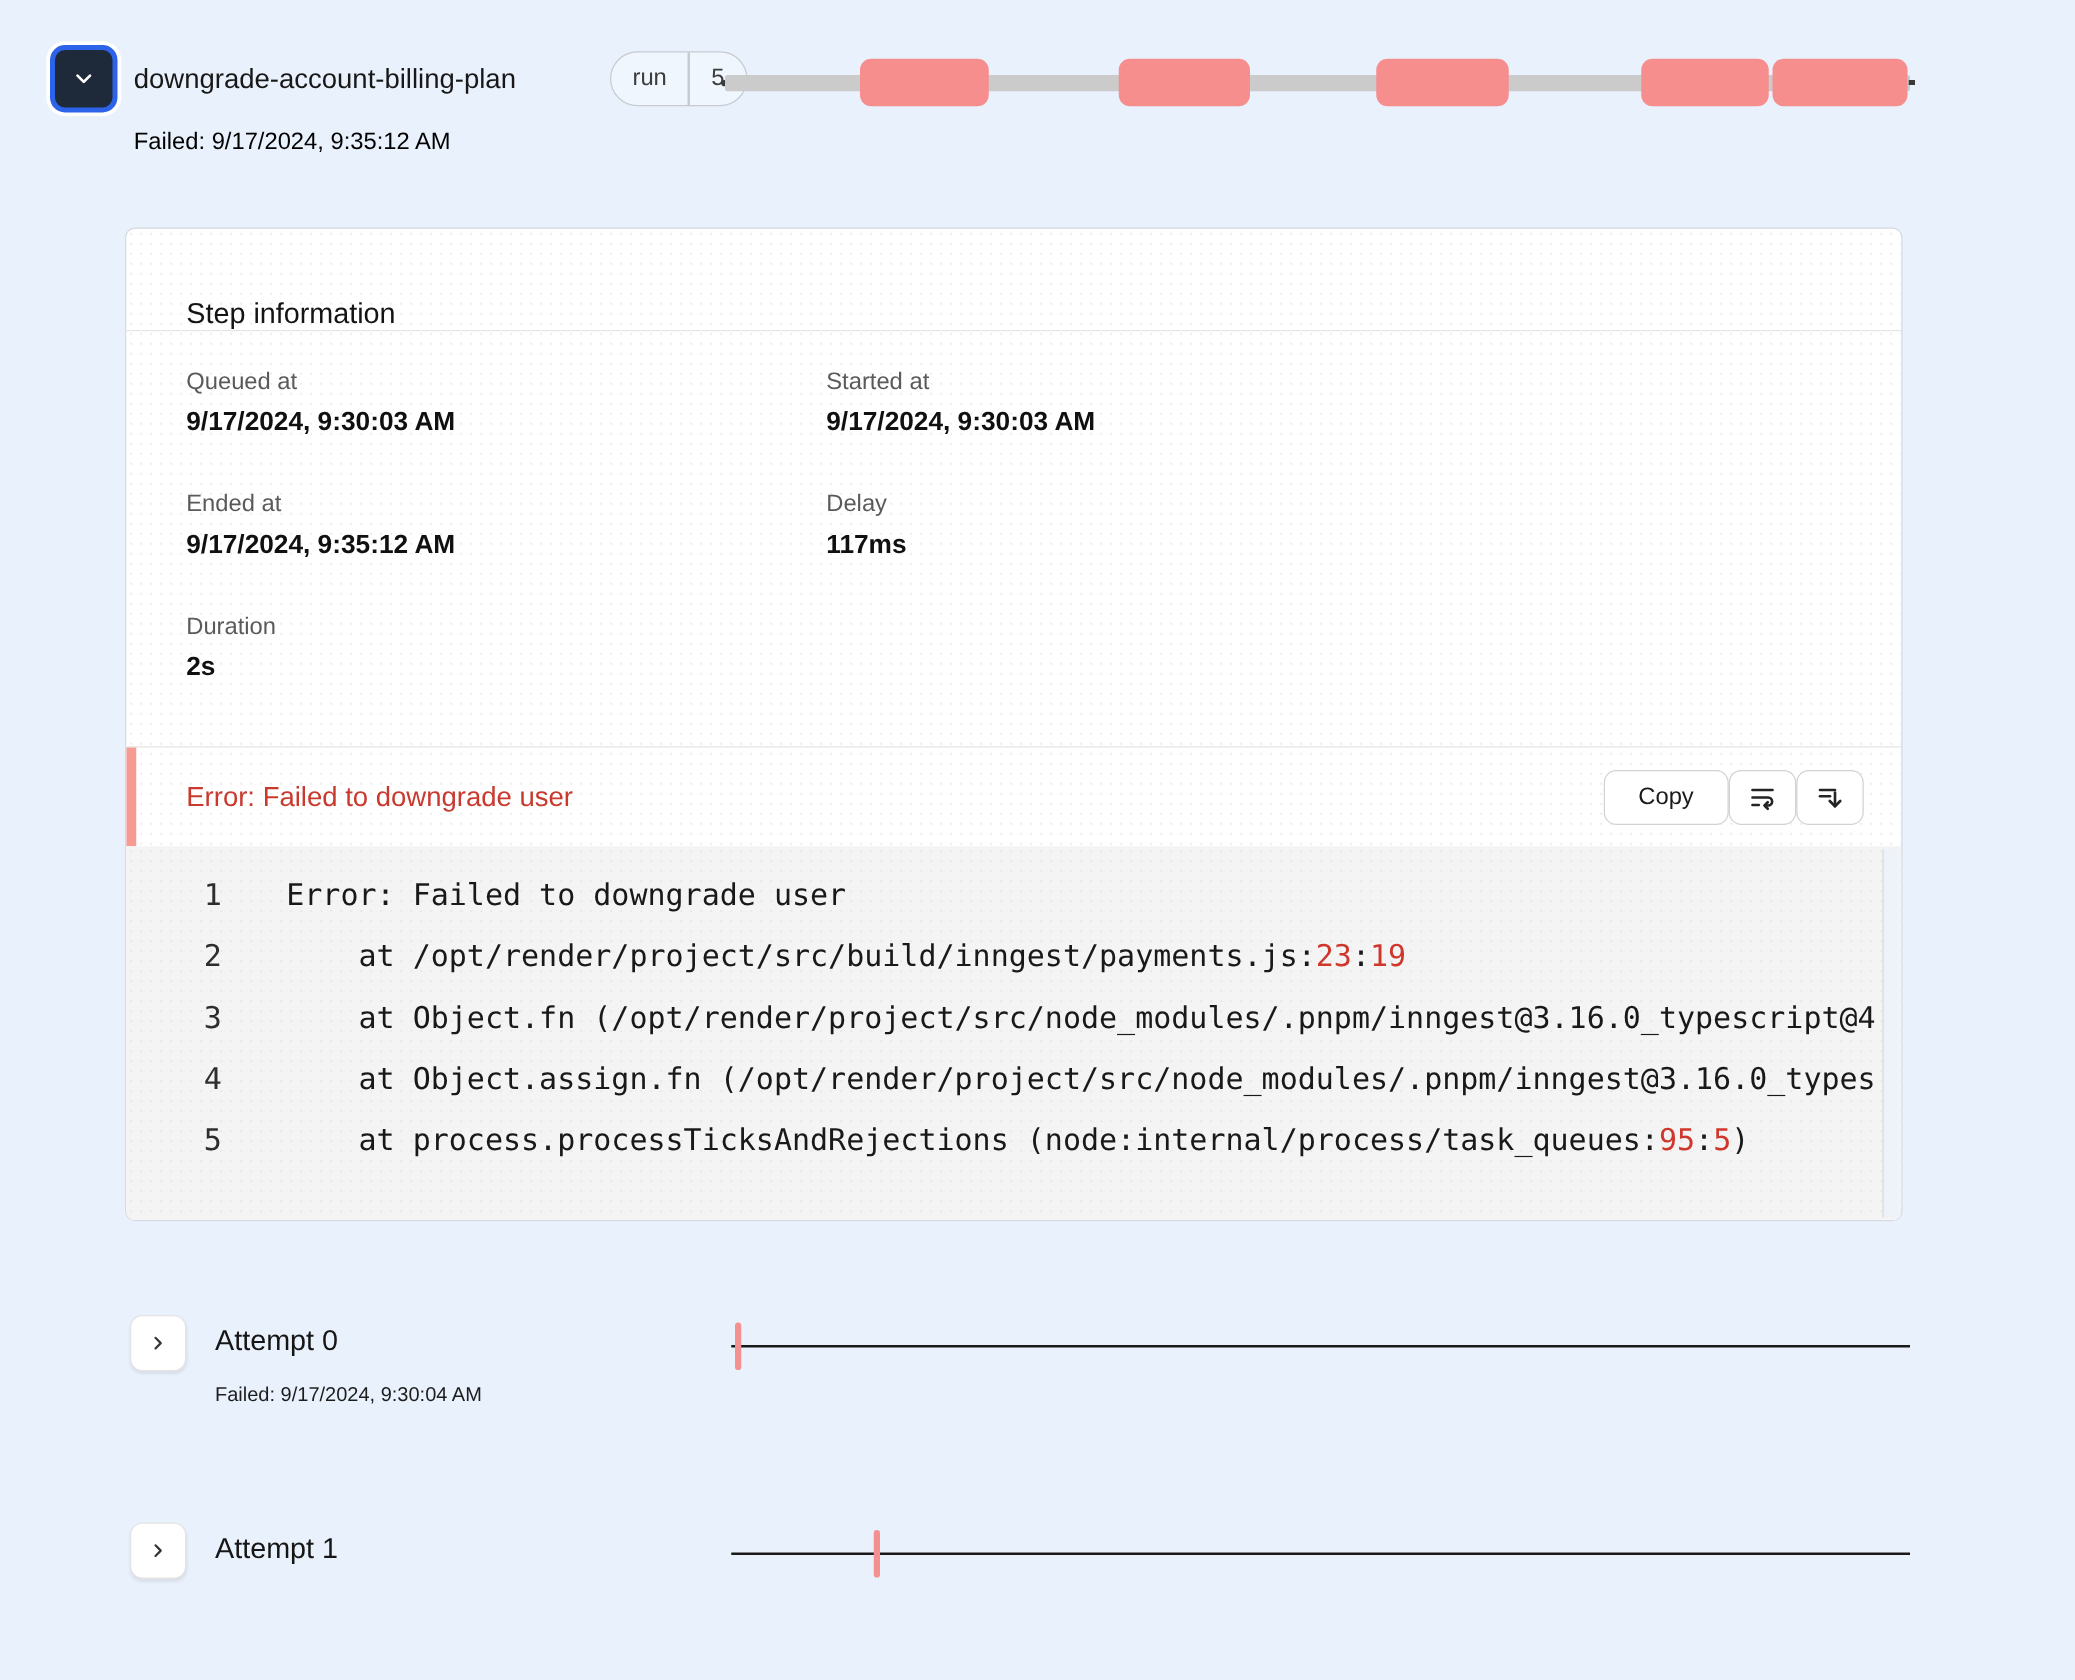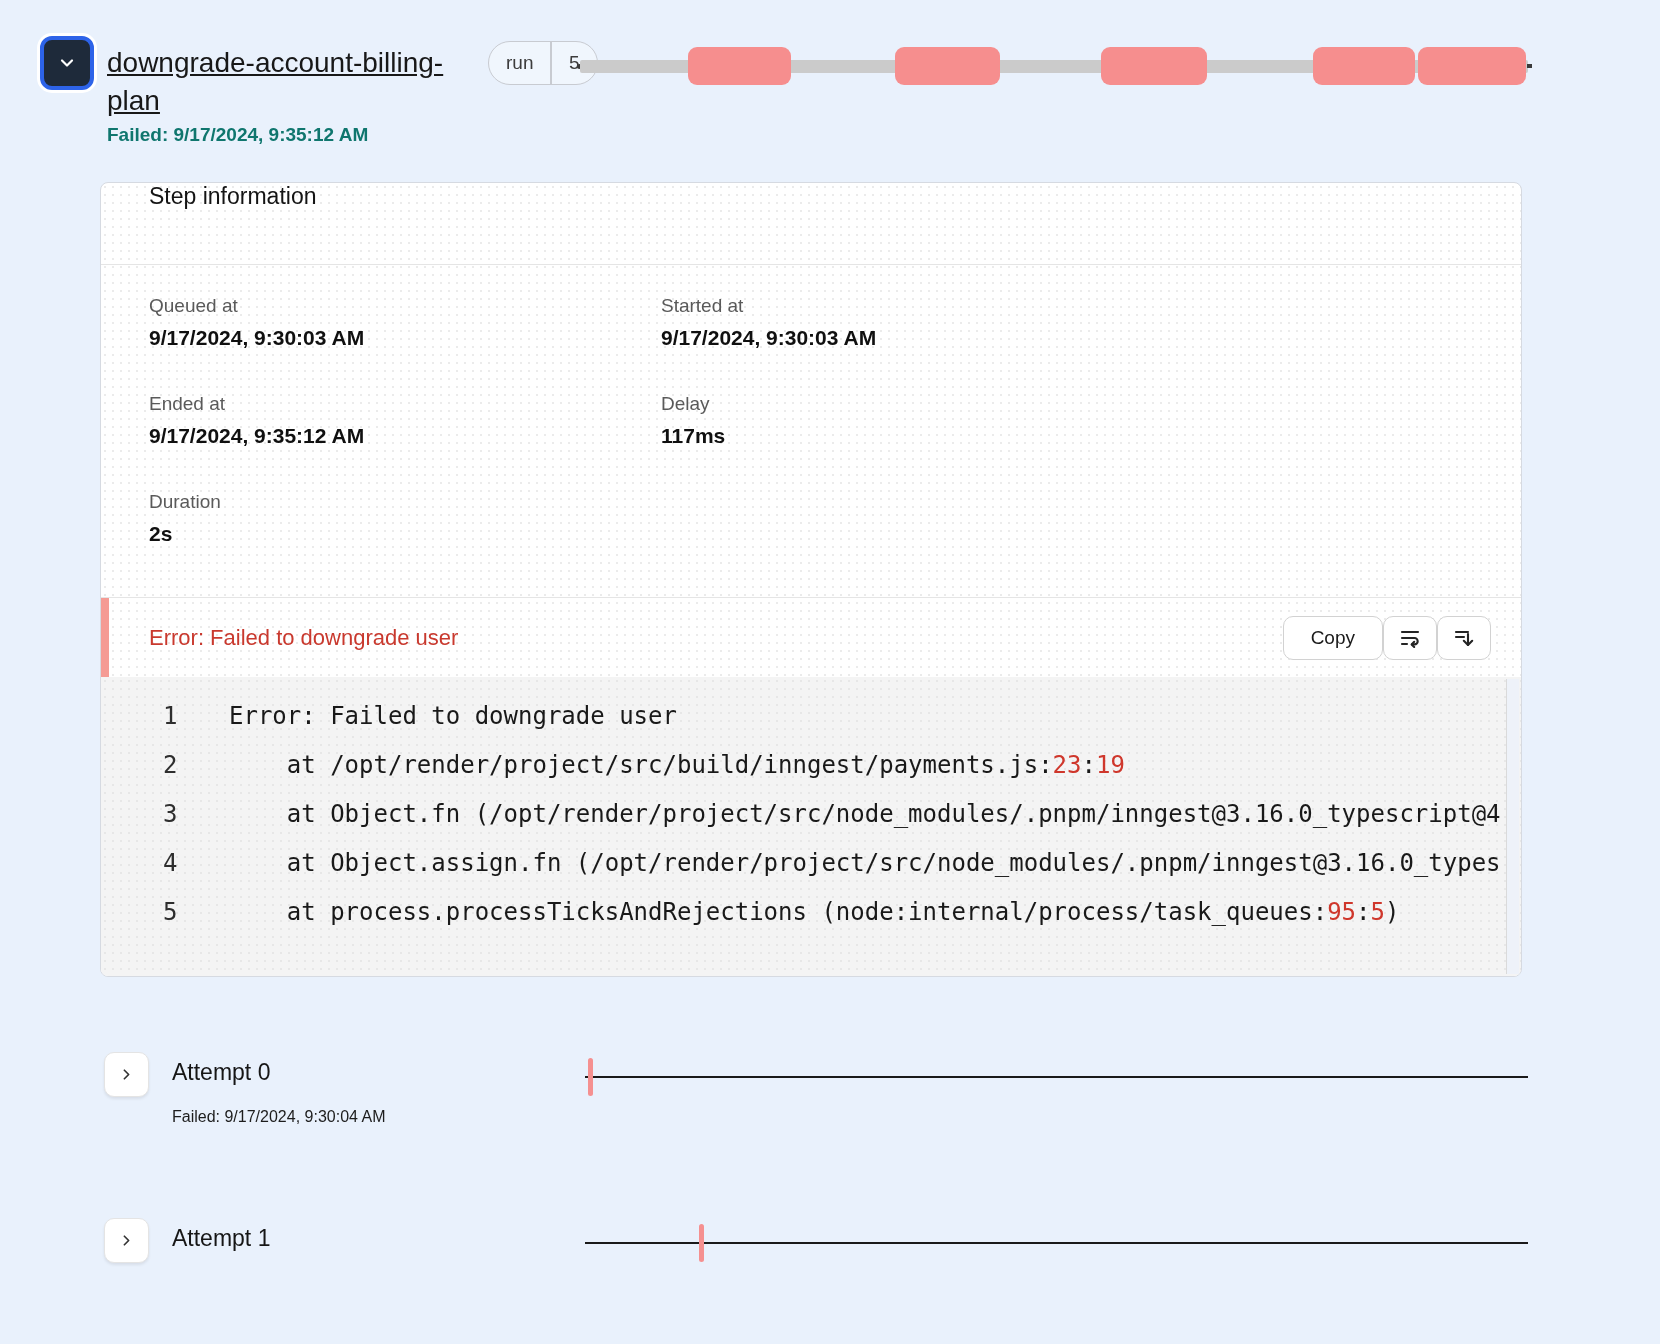--- a/index.html
+++ b/index.html
@@ -12,22 +12,22 @@
   
   .expand-btn {
     position:absolute; left:40px; top:36px; width:54px; height:54px;
     background:#1e2a3a; border:4px solid #2d63e8; border-radius:12px;
     box-shadow:0 0 0 3px #ffffff; display:flex; align-items:center; justify-content:center;
     cursor:pointer;
   }
   .expand-btn svg { width:20px; height:20px; stroke:#ffffff; stroke-width:2.6; fill:none; stroke-linecap:round; stroke-linejoin:round; }
 
   .title-wrap { position:absolute; left:107px; top:44px; width:352px; }
-  .step-name { font-size:28px; font-weight:500; line-height:38px; color:#181818; overflow-wrap:break-word;text-decoration:underline; }
-  .step-status { margin-top:4px; font-size:19px; color:#0f766e;font-weight:bold; }
+  .step-name { font-size:22px; font-weight:500; line-height:38px; color:#181818; overflow-wrap:break-word; }
+  .step-status { margin-top:21px; font-size:19px; color:#000000; }
 
   .run-pill {
     position:absolute; left:488px; top:41px; height:44px;
     display:inline-flex; align-items:center;
     border:1.5px solid #c8cbd1; border-radius:22px; background:rgba(255,255,255,0.35);
     cursor:pointer;
   }
   .run-pill .cell { padding:0 17px; font-size:19px; color:#3c3c3c;text-align:right; }
   .run-pill .pill-divider { width:1.5px; align-self:stretch; background:#c8cbd1; }
 
@@ -39,21 +39,21 @@
 
   
   .card {
     position:absolute; left:100px; top:182px; width:1422px; height:795px;
     background:#ffffff;
     background-image:radial-gradient(#ebebeb 1.1px, transparent 1.1px);
     background-size:8px 8px;
     border:1px solid #d6dae1; border-radius:8px; overflow:hidden;
     display:flex; flex-direction:column;
   }
-  .card-header { flex:none; height:81px; display:flex; align-items:flex-start; padding:0 48px; }
+  .card-header { flex:none; height:81px; display:flex; align-items:flex-end; padding:0 48px; }
   .card-title { font-size:23px; font-weight:500; color:#141414; }
   .h-divider { flex:none; height:1px; background:#e5e5e5; }
 
   .fields {
     flex:none; height:332px; padding:30px 48px 0;
     display:grid; grid-template-columns:512px auto; grid-auto-rows:98px;
   }
   .flabel { font-size:19px; color:#5a5a5a; }
   .fvalue { font-size:21px; font-weight:700; color:#101010; margin-top:9px; }
 

